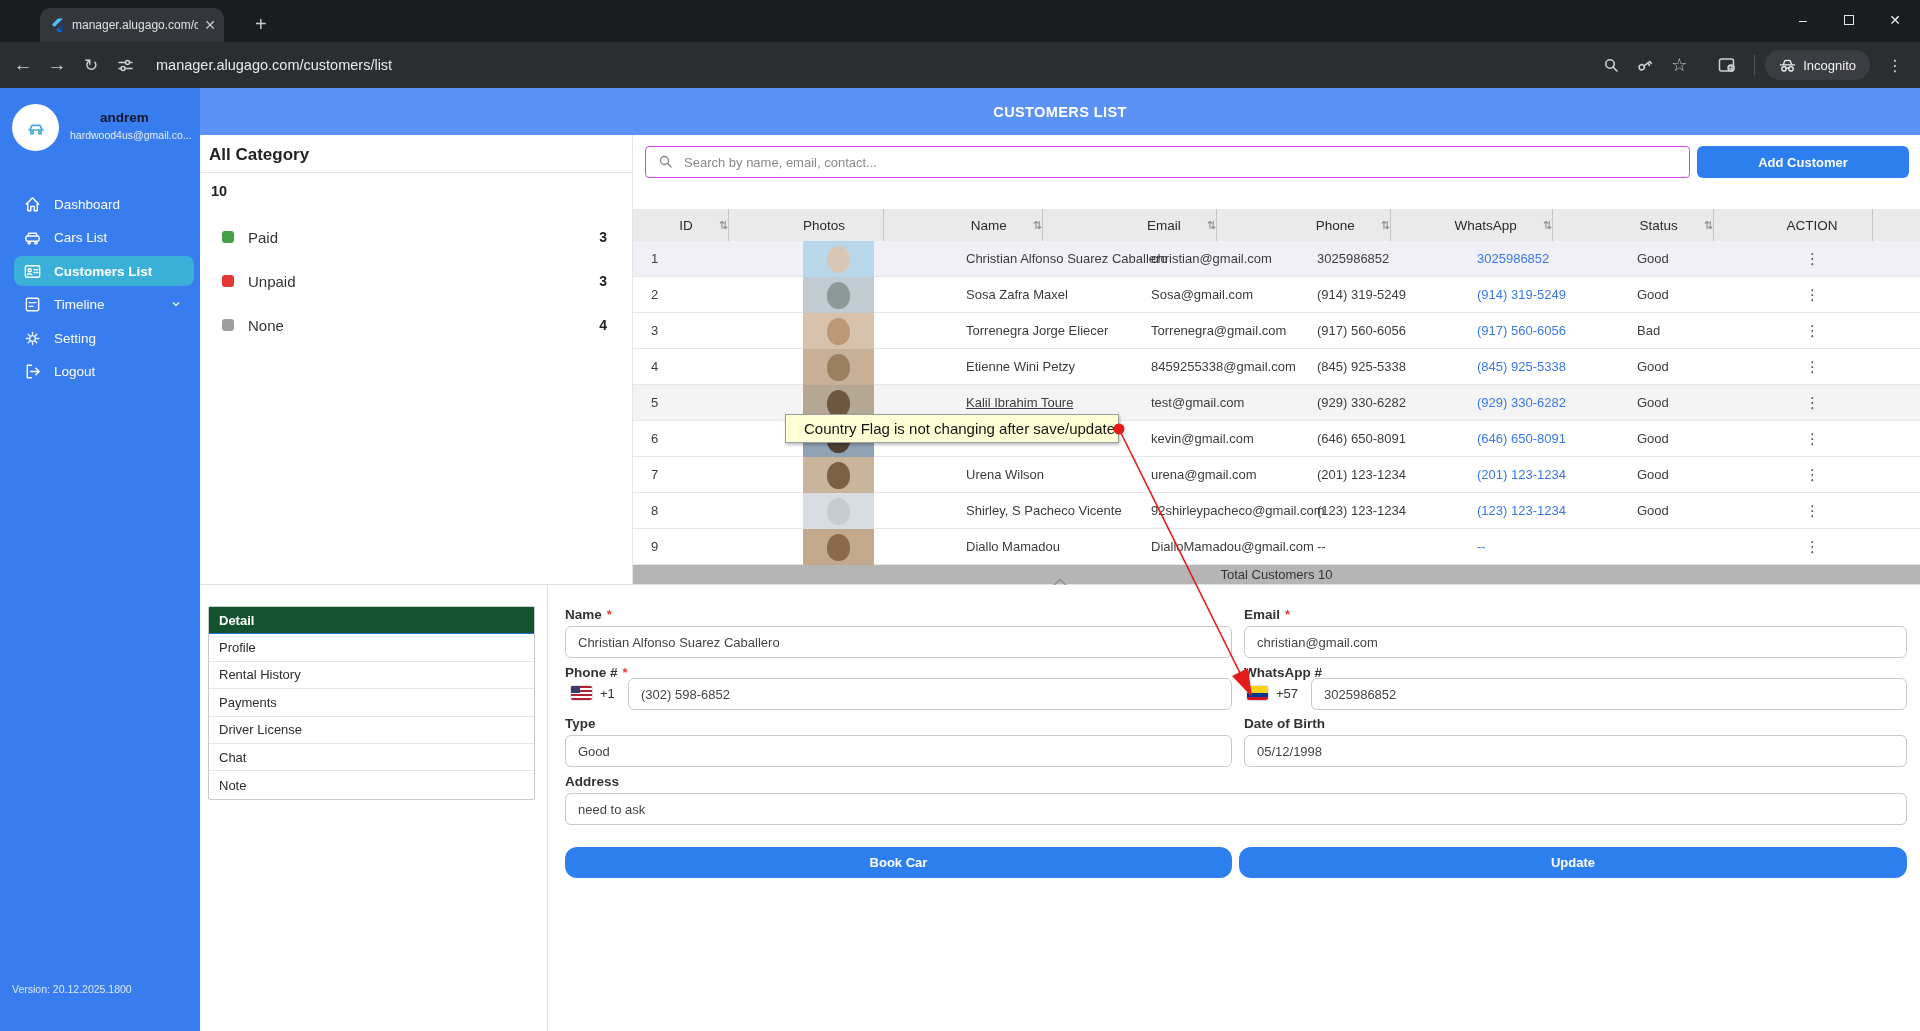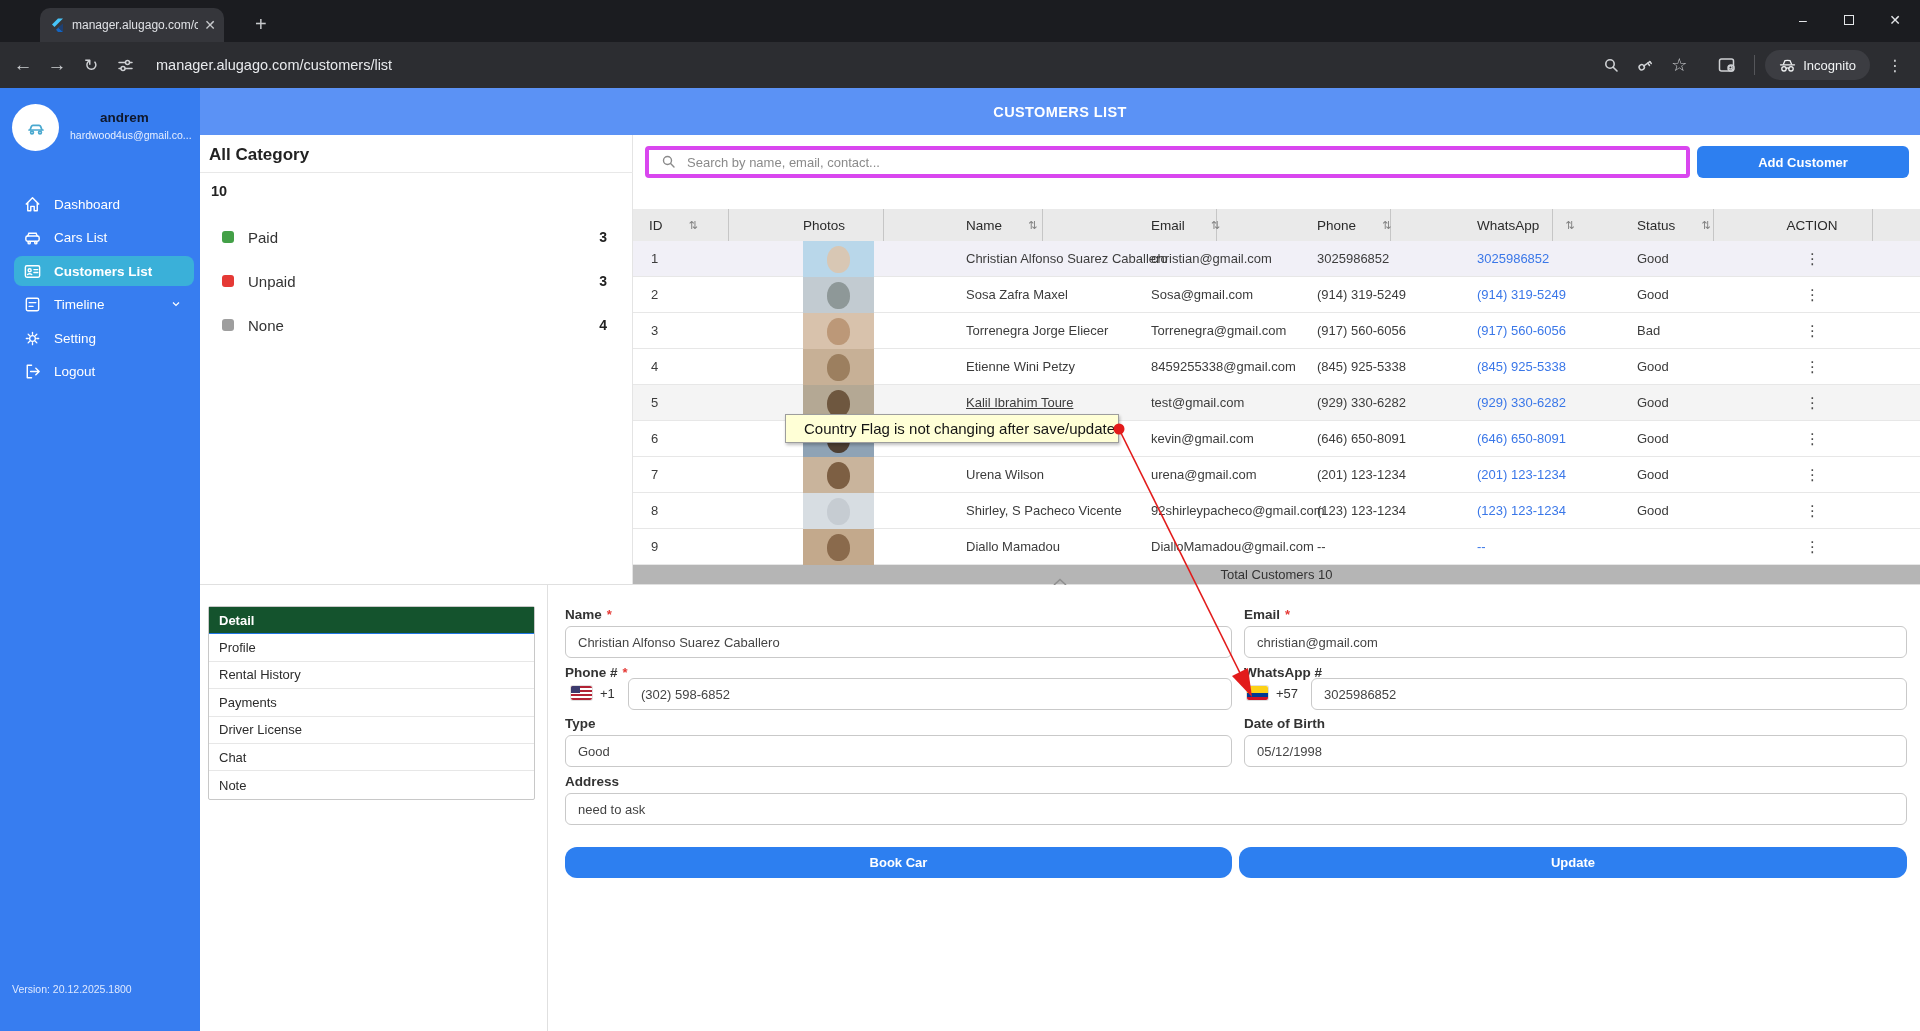--- a/index.html
+++ b/index.html
@@ -49,27 +49,27 @@
   .cat-div { position:absolute; left:0; top:37px; width:433px; height:1px; background:#e8e8e8; }
   .cat-total { position:absolute; left:11px; top:48px; font-size:14.5px; font-weight:bold; color:#222; }
   .legend { position:absolute; left:0; top:80px; width:433px; }
   .leg-item { position:relative; height:44px; display:flex; align-items:center; }
   .leg-swatch { width:12px; height:12px; border-radius:3px; margin-left:22px; }
   .leg-label { margin-left:14px; font-size:15px; color:#333; }
   .leg-count { position:absolute; right:26px; font-size:14px; font-weight:bold; color:#222; }
 
   
   .tablearea { position:absolute; left:633px; top:135px; width:1287px; height:449px; background:#fff; }
-  .searchbox { position:absolute; left:12px; top:11px; width:1045px; height:32px; border:4px solid #d946ef;
+  .searchbox { position:absolute; left:12px; top:11px; width:1045px; height:32px; border:1px solid #d946ef;
     border-radius:4px; display:flex; align-items:center; }
   .search-ph { color:#8a8a8a; font-size:13px; margin-left:10px; }
   .addbtn { position:absolute; left:1064px; top:11px; width:212px; height:32px; background:#2d7ff0; border:none;
     border-radius:6px; color:#fff; font-weight:bold; font-size:13px; display:flex; align-items:center; justify-content:center; }
   .thead { position:absolute; left:0; top:74px; width:1287px; height:32px; background:#eaeaea; display:flex; }
-  .th { display:flex; align-items:center; font-size:13.5px; color:#2b2b2b; border-right:1px solid #c6c6c6; }
+  .th { display:flex; align-items:center; font-size:13.5px; color:#2b2b2b; border-right:1px solid #c6c6c6;justify-content:flex-end; }
   .sort { font-size:11px; color:#808080; margin-left:26px; font-family:"DejaVu Sans",sans-serif; }
   .tbody { position:absolute; left:0; top:106px; width:1287px; height:325px; overflow:hidden; }
   .trow { display:flex; height:36px; border-bottom:1px solid #e7e7e7; background:#fff; align-items:center; }
   .trow.selected { background:#f1f0f7; }
   .trow.hover { background:#f4f4f4; }
   .td { font-size:13px; color:#3c3c3c; overflow:visible; white-space:nowrap; }
   .c1 { width:96px;  padding-left:18px; }
   .c2 { width:155px; }
   .c3 { width:159px; padding-left:82px; }
   .c4 { width:174px; padding-left:108px; }

